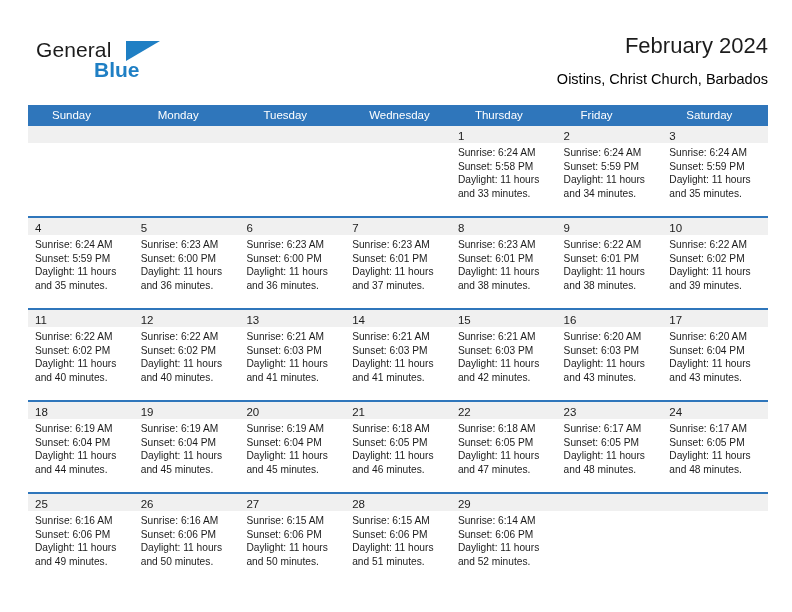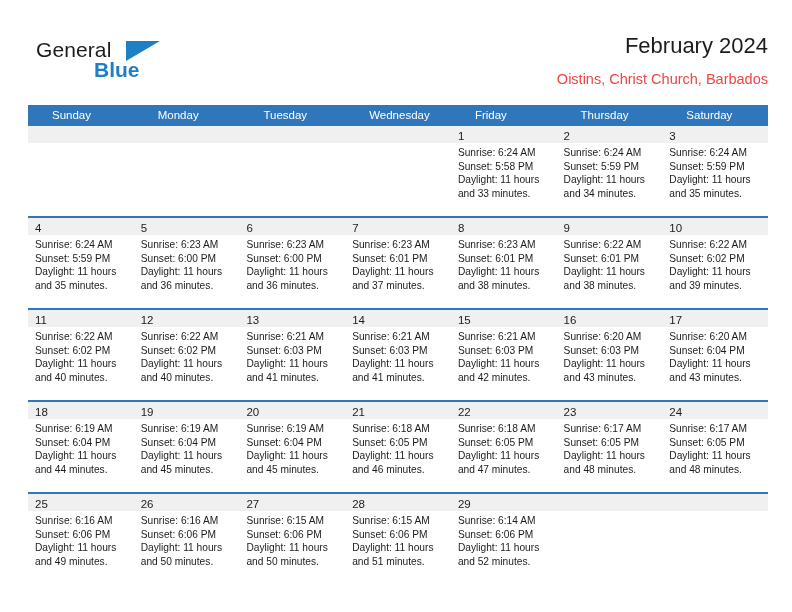--- a/index.html
+++ b/index.html
@@ -71,21 +71,21 @@
     text-align: right;
   }
   .cal-title {
     font-size: 22px;
     color: #1c1c1c;
     line-height: 32px;
     white-space: nowrap;
   }
   .cal-subtitle {
     font-size: 14.5px;
-    color: #ef4444;
+    color: #000000;
     line-height: 22px;
     margin-top: 6px;
     white-space: nowrap;
   }
 
   
   .calendar {
     position: absolute;
     left: 28px;
     top: 105px;
@@ -166,22 +166,22 @@
 
   </div>
 
   <div class="calendar">
 
     <div class="weekdays">
       <div class="weekday">Sunday</div>
       <div class="weekday">Monday</div>
       <div class="weekday">Tuesday</div>
       <div class="weekday">Wednesday</div>
+      <div class="weekday">Thursday</div>
       <div class="weekday">Friday</div>
-      <div class="weekday">Thursday</div>
       <div class="weekday">Saturday</div>
     </div>
 
     <div id="weeks-container">
         <div class="week first">
           <div class="day empty">
             <div class="day-band"><span class="day-num"></span></div>
             <div class="day-body"></div>
           </div>
           <div class="day empty">

